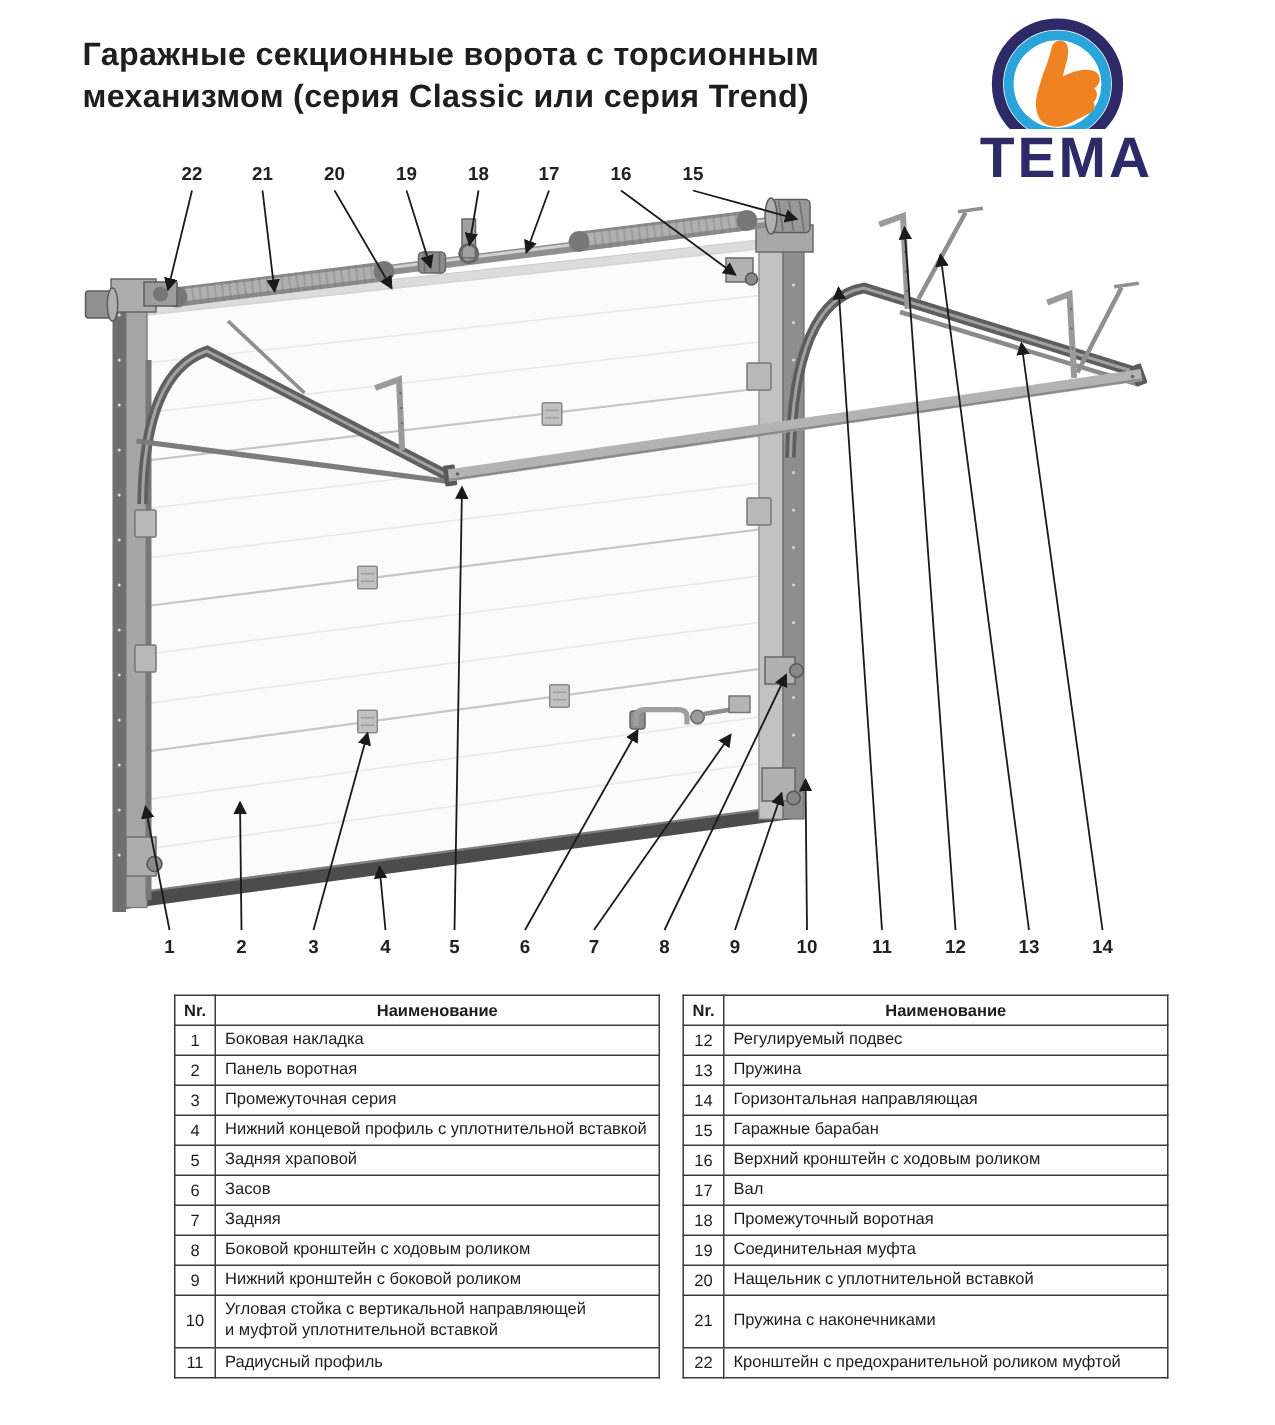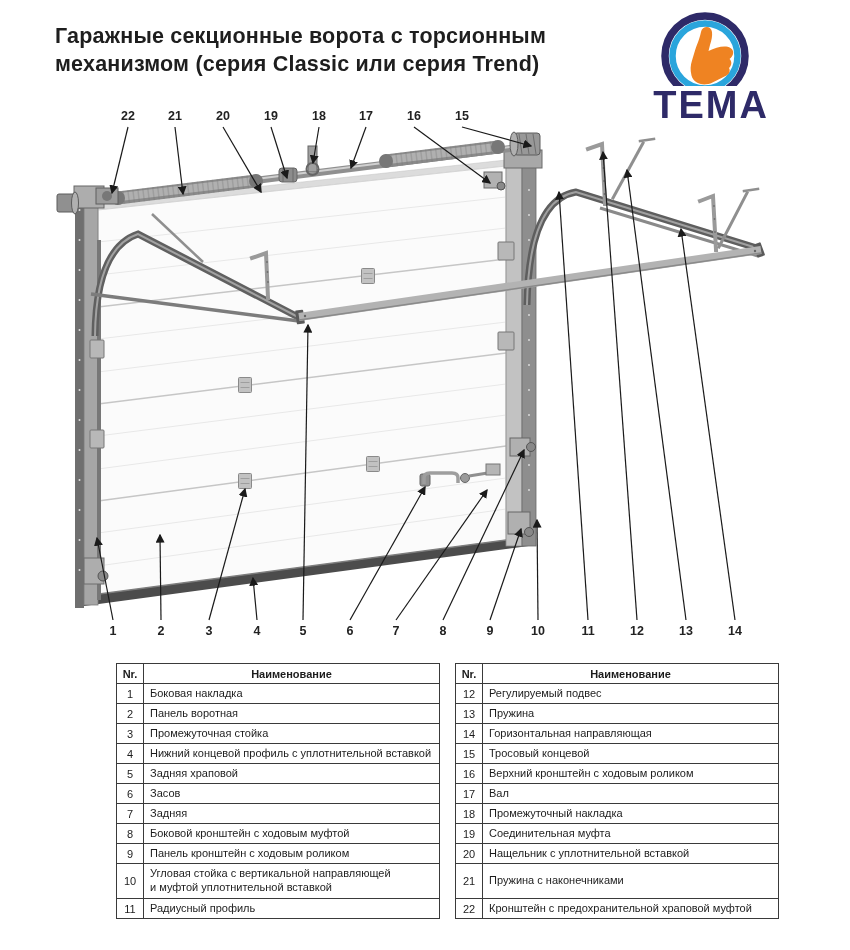--- a/index.html
+++ b/index.html
@@ -326,45 +326,45 @@
           <tr>
             <td class="nr">1</td>
             <td class="name">Боковая накладка</td>
           </tr>
           <tr>
             <td class="nr">2</td>
             <td class="name">Панель воротная</td>
           </tr>
           <tr>
             <td class="nr">3</td>
-            <td class="name">Промежуточная стойка</td>
+            <td class="name">Промежуточная серия</td>
           </tr>
           <tr>
             <td class="nr">4</td>
             <td class="name">Нижний концевой профиль с уплотнительной вставкой</td>
           </tr>
           <tr>
             <td class="nr">5</td>
             <td class="name">Задняя храповой</td>
           </tr>
           <tr>
             <td class="nr">6</td>
             <td class="name">Засов</td>
           </tr>
           <tr>
             <td class="nr">7</td>
             <td class="name">Задняя</td>
           </tr>
           <tr>
             <td class="nr">8</td>
-            <td class="name">Боковой кронштейн с ходовым муфтой</td>
+            <td class="name">Боковой кронштейн с ходовым роликом</td>
           </tr>
           <tr>
             <td class="nr">9</td>
-            <td class="name">Панель кронштейн с ходовым роликом</td>
+            <td class="name">Нижний кронштейн с боковой роликом</td>
           </tr>
           <tr>
             <td class="nr">10</td>
             <td class="name">Угловая стойка с вертикальной направляющей
 и муфтой уплотнительной вставкой</td>
           </tr>
           <tr>
             <td class="nr">11</td>
             <td class="name">Радиусный профиль</td>
           </tr>
@@ -385,47 +385,47 @@
           <tr>
             <td class="nr">13</td>
             <td class="name">Пружина</td>
           </tr>
           <tr>
             <td class="nr">14</td>
             <td class="name">Горизонтальная направляющая</td>
           </tr>
           <tr>
             <td class="nr">15</td>
-            <td class="name">Тросовый концевой</td>
+            <td class="name">Гаражные барабан</td>
           </tr>
           <tr>
             <td class="nr">16</td>
             <td class="name">Верхний кронштейн с ходовым роликом</td>
           </tr>
           <tr>
             <td class="nr">17</td>
             <td class="name">Вал</td>
           </tr>
           <tr>
             <td class="nr">18</td>
-            <td class="name">Промежуточный накладка</td>
+            <td class="name">Промежуточный воротная</td>
           </tr>
           <tr>
             <td class="nr">19</td>
             <td class="name">Соединительная муфта</td>
           </tr>
           <tr>
             <td class="nr">20</td>
             <td class="name">Нащельник с уплотнительной вставкой</td>
           </tr>
           <tr>
             <td class="nr">21</td>
             <td class="name">Пружина с наконечниками</td>
           </tr>
           <tr>
             <td class="nr">22</td>
-            <td class="name">Кронштейн с предохранительной храповой муфтой</td>
+            <td class="name">Кронштейн с предохранительной роликом муфтой</td>
           </tr>
         </tbody>
     </table>
   </div>
 
 </div>
 
 </body></html>

